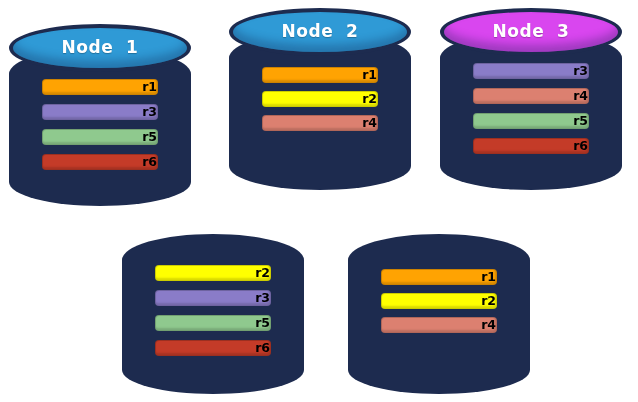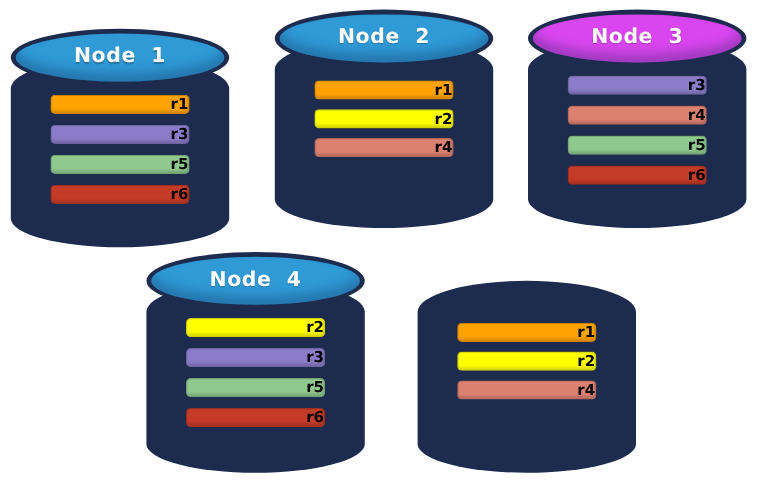--- a/index.html
+++ b/index.html
@@ -108,23 +108,20 @@
     <div class="bars">
       <div class="bar" style="background-color: rgb(138, 124, 200);">r3</div>
       <div class="bar" style="background-color: rgb(220, 128, 112);">r4</div>
       <div class="bar" style="background-color: rgb(143, 201, 142);">r5</div>
       <div class="bar" style="background-color: rgb(196, 59, 40);">r6</div>
     </div>
   </div>
 
   <div class="node tall" style="left:122px; top:210px;">
     <div class="cyl-body" style="background-color: rgb(29, 43, 79);"></div>
-    <div class="cyl-top" style="background-color: rgb(47, 154, 214);">
-      <span class="node-title">Node  4</span>
-    </div>
     <div class="bars">
       <div class="bar" style="background-color: rgb(255, 255, 0);">r2</div>
       <div class="bar" style="background-color: rgb(138, 124, 200);">r3</div>
       <div class="bar" style="background-color: rgb(143, 201, 142);">r5</div>
       <div class="bar" style="background-color: rgb(196, 59, 40);">r6</div>
     </div>
   </div>
 
   <div class="node tall" style="left:348px; top:210px;">
     <div class="cyl-body" style="background-color: rgb(29, 43, 79);"></div>

